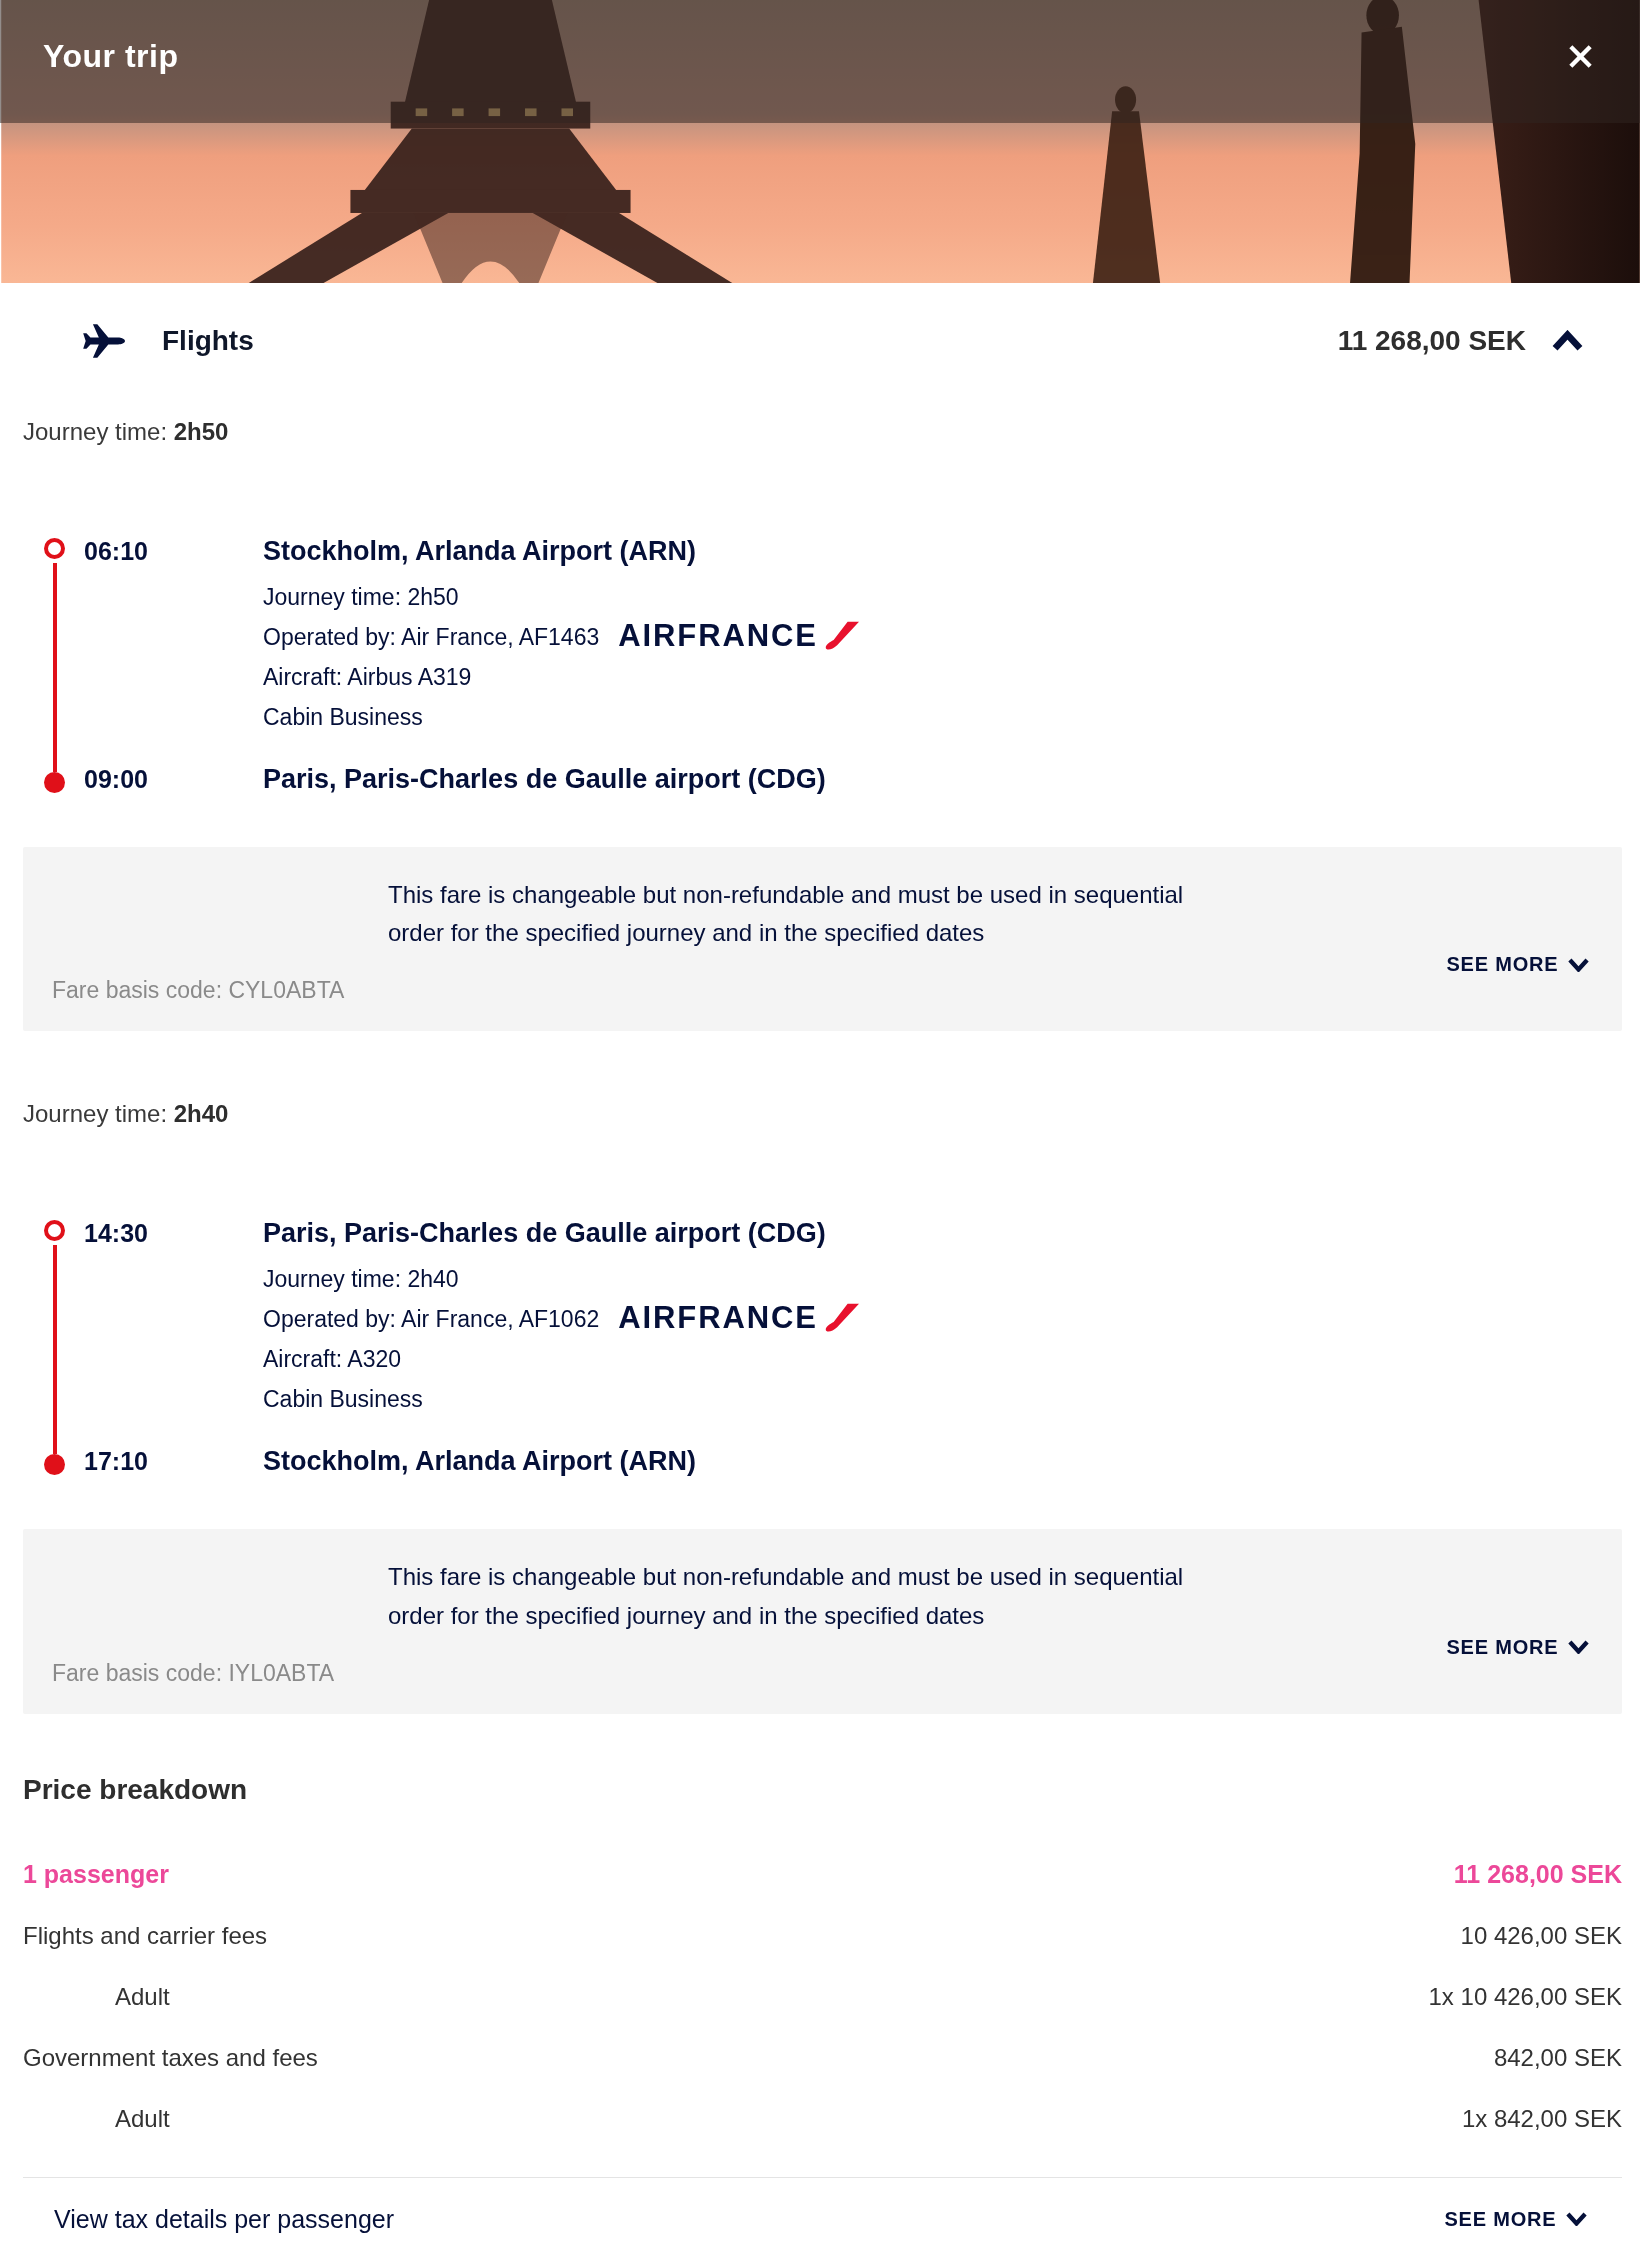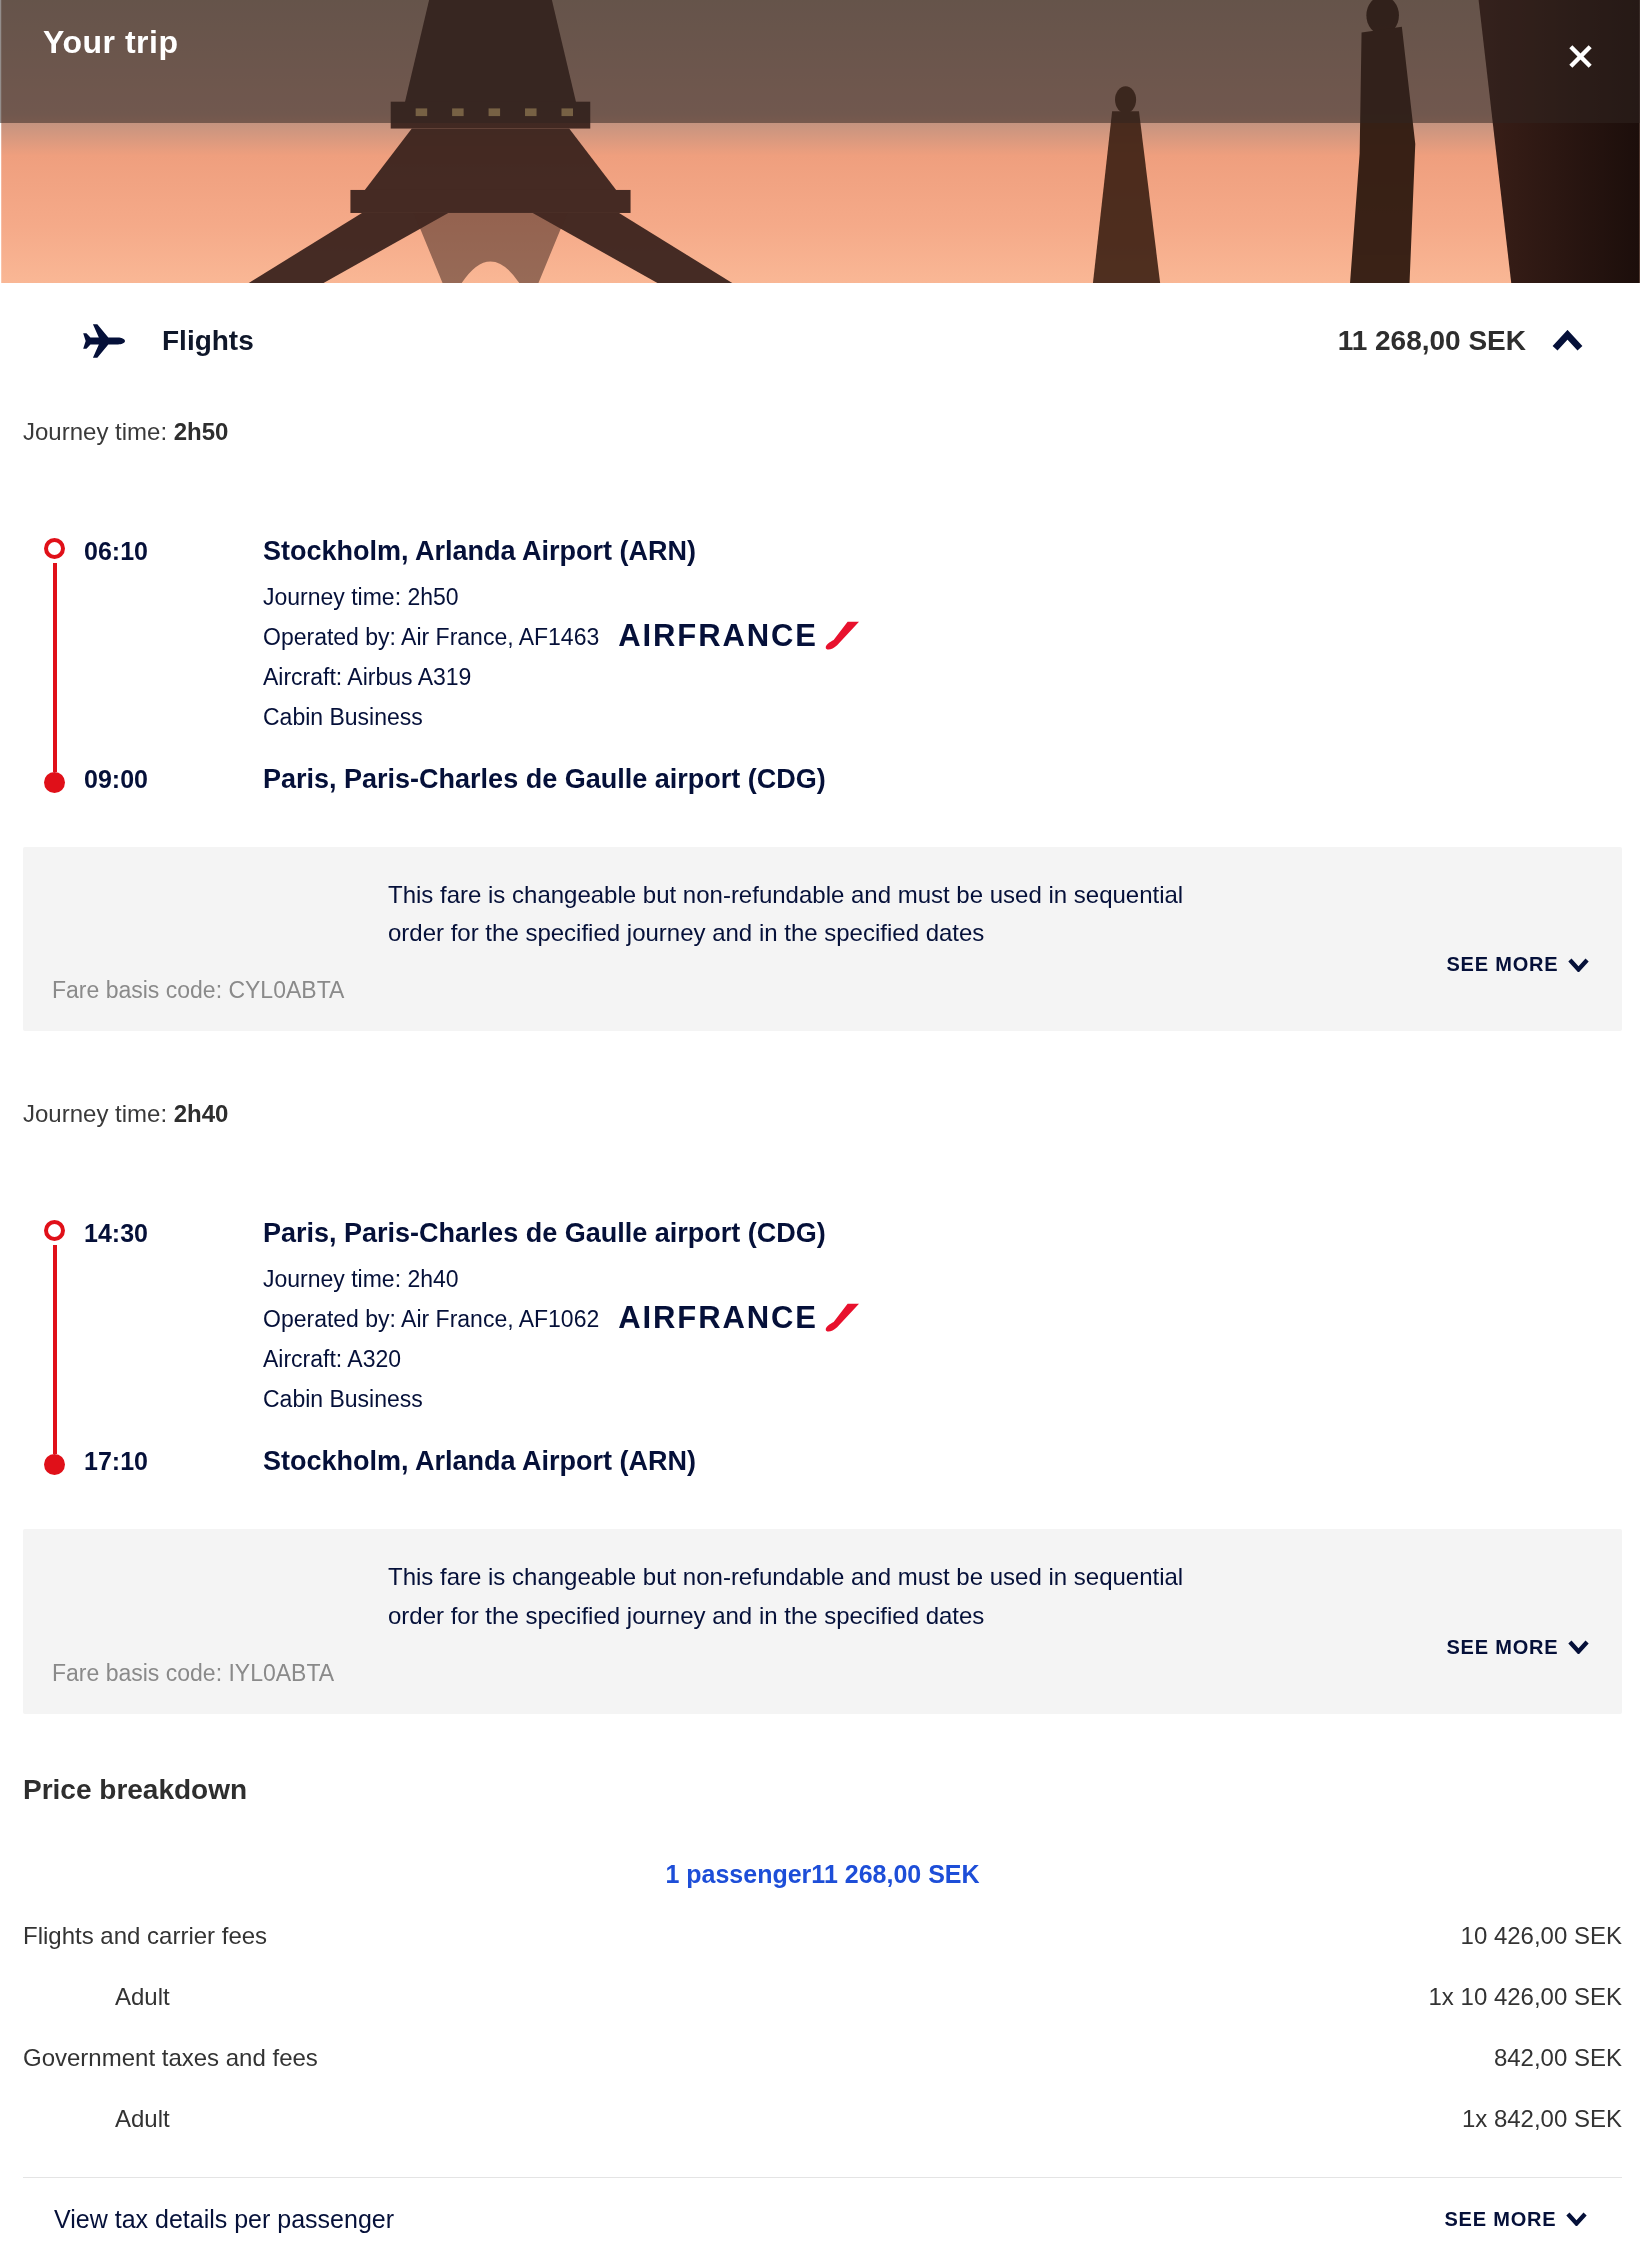--- a/index.html
+++ b/index.html
@@ -4,21 +4,21 @@
 <style>
   * { margin:0; padding:0; box-sizing:border-box; }
   html,body { width:1641px; height:2258px; overflow:hidden; background:#fff;
     font-family:"Liberation Sans","DejaVu Sans",sans-serif; color:#333; }
 
   
   .hero { position:relative; width:1641px; height:283px; overflow:hidden; }
   .hero svg.scene { position:absolute; inset:0; display:block; }
   .hero .shade { position:absolute; left:0; top:0; width:100%; height:123px;
     background:rgba(47,36,33,0.52); }
-  .hero .title { position:absolute; left:43px; top:24px; color:#fff;
+  .hero .title { position:absolute; left:43px; top:38px; color:#fff;
     font-size:32px; font-weight:bold; letter-spacing:0.5px; }
   .hero .close { position:absolute; right:40px; top:35px; width:42px; height:42px;
     display:flex; align-items:center; justify-content:center; cursor:pointer;
     background:transparent; border:none; }
 
   
   main { padding:0 19px 0 23px; }
 
   .flights-row { margin-top:37px; display:flex; align-items:center; padding-right:38px; }
   .plane-wrap { margin-left:56px; display:flex; align-items:center; }
@@ -56,21 +56,21 @@
   .see-more { display:flex; align-items:center; gap:9.6px; margin-left:auto;
     white-space:nowrap; background:none; border:none; cursor:pointer;
     font-family:inherit; }
   .see-more .sm-label { font-size:20px; font-weight:bold; color:#051039;
     letter-spacing:0.8px; }
   .fare-basis { margin-top:1px; font-size:23px; color:#8a8a8a; }
 
   .pb-title { margin-top:60px; font-size:28px; font-weight:bold; color:#2e2e2e; }
   .pb-row { display:flex; justify-content:space-between; align-items:baseline;
     margin-top:33px; font-size:24px; color:#333; }
-  .pb-row.first { margin-top:54px; font-size:25px; font-weight:bold; color:#1d4ed8;justify-content:center; }
+  .pb-row.first { margin-top:54px; font-size:25px; font-weight:bold; color:#ec4899; }
   .pb-row .pb-label.indent { padding-left:92px; }
 
   .tax-bar { margin-top:44px; border-top:1.9px solid #e4e4e4; border-bottom:1.9px solid #e4e4e4;
     padding:27px 35px 27px 31px; display:flex; align-items:center; }
   .tax-label { font-size:25px; color:#051039;text-align:center; }
   .tax-bar .see-more { margin-left:auto; }
 </style>
 </head>
 <body>
 

